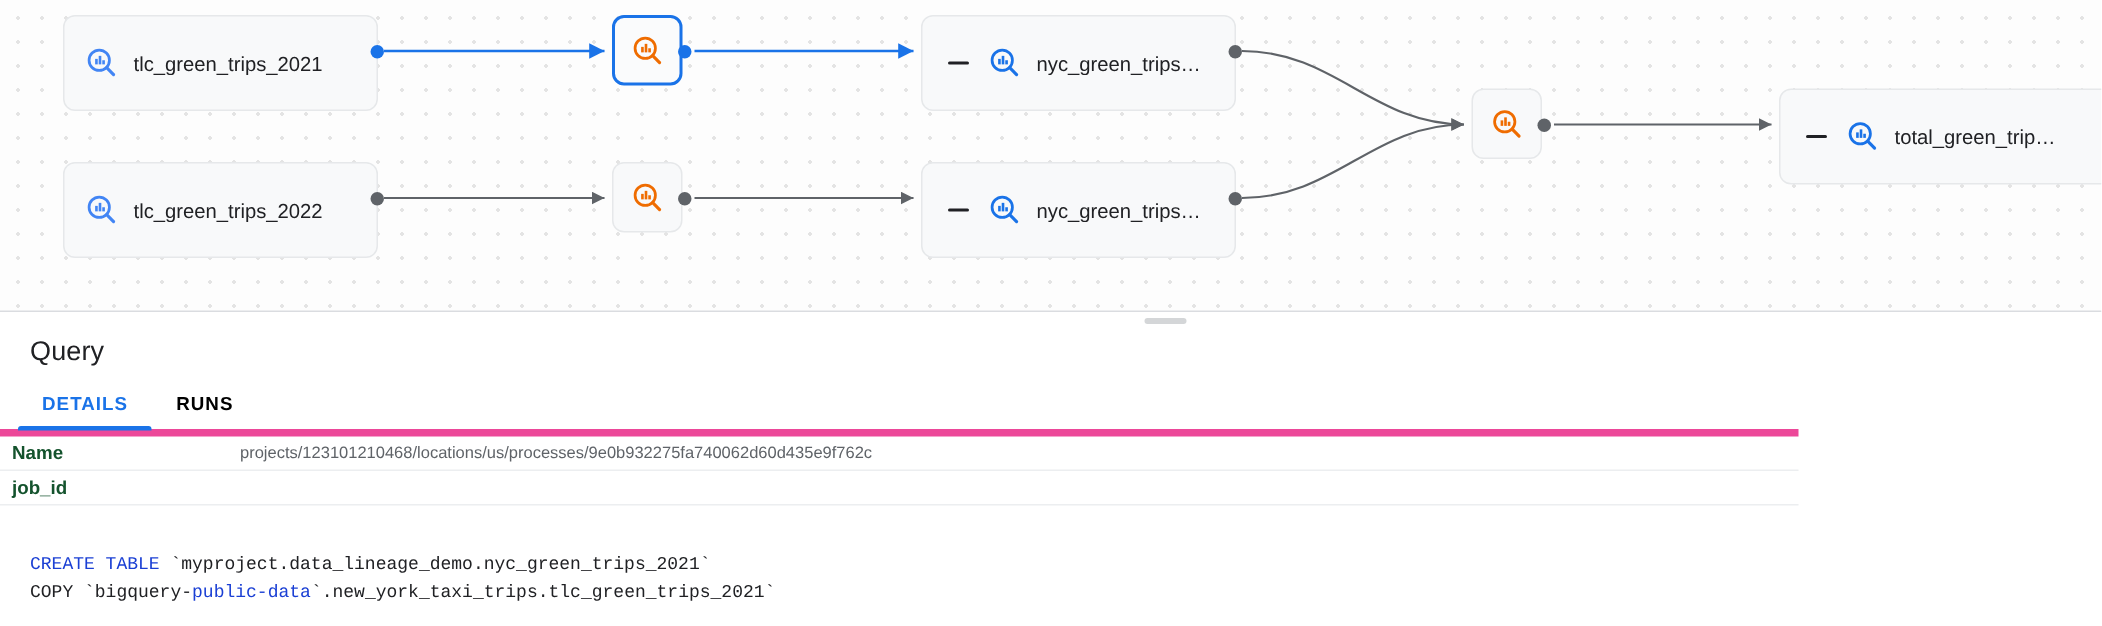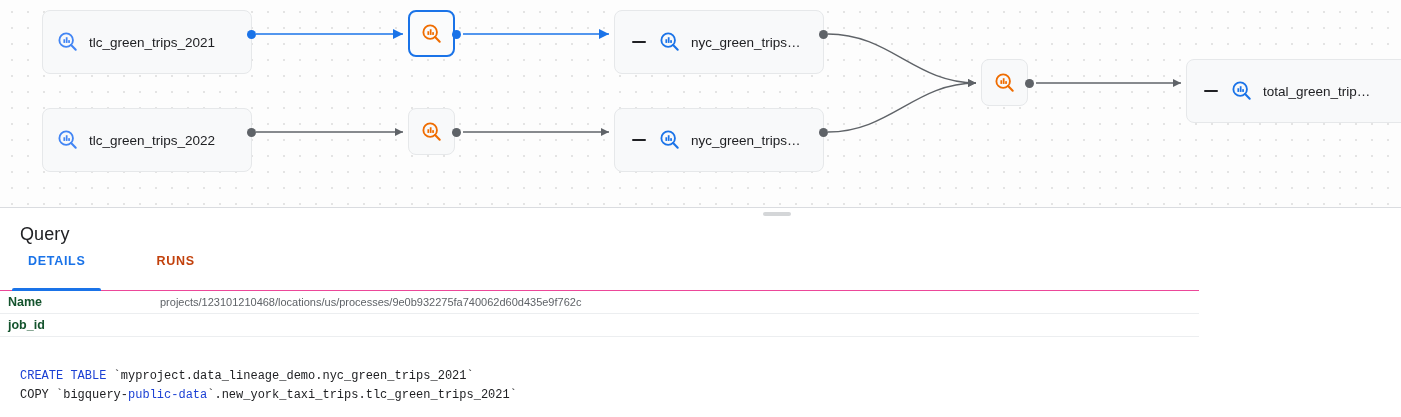--- a/index.html
+++ b/index.html
@@ -73,27 +73,27 @@
   
   #panel {
     position: absolute; left: 0; top: 208px;
     width: 1199px; height: 209px; background: #fff;
   }
   #panel-title {
     font-size: 18px; color: #202124;
     padding: 16px 0 0 20px; letter-spacing: .1px;
   }
   #tabs {
-    display: flex; 
+    display: flex; align-items: flex-end;
     height: 37px; margin-top: 9px;
-    border-bottom: 1px solid #ec4899; padding-left: 12px; gap: 39px;
+    border-bottom: 5px solid #ec4899; padding-left: 12px;
   }
   .tab {
     font-size: 12.5px; font-weight: bold; letter-spacing: .7px;
-    color: #c2410c; padding: 0 16px 10px 16px;
+    color: #000000; padding: 0 16px 10px 16px;
     cursor: pointer; position: relative;
   }
   .tab.active { color: #1a73e8; }
   .tab.active::after {
     content: ""; position: absolute;
     left: 0; right: 0; bottom: -1px; height: 3px;
     background: #1a73e8; border-radius: 2px 2px 0 0;
   }
 
   .kv-row {

